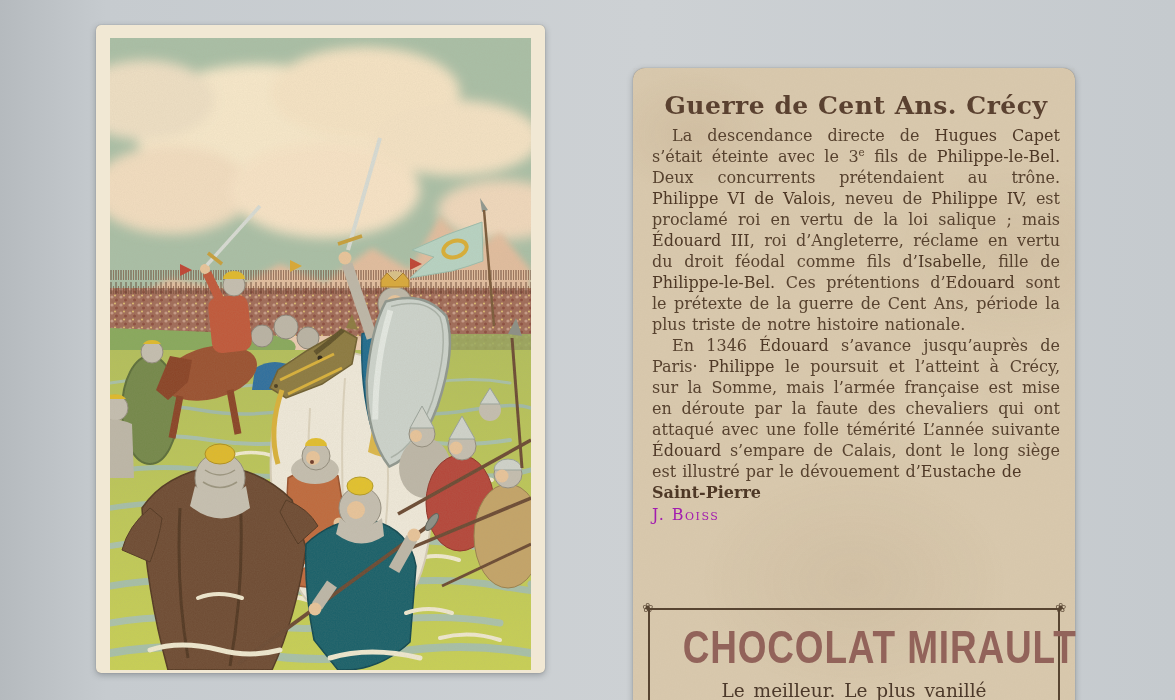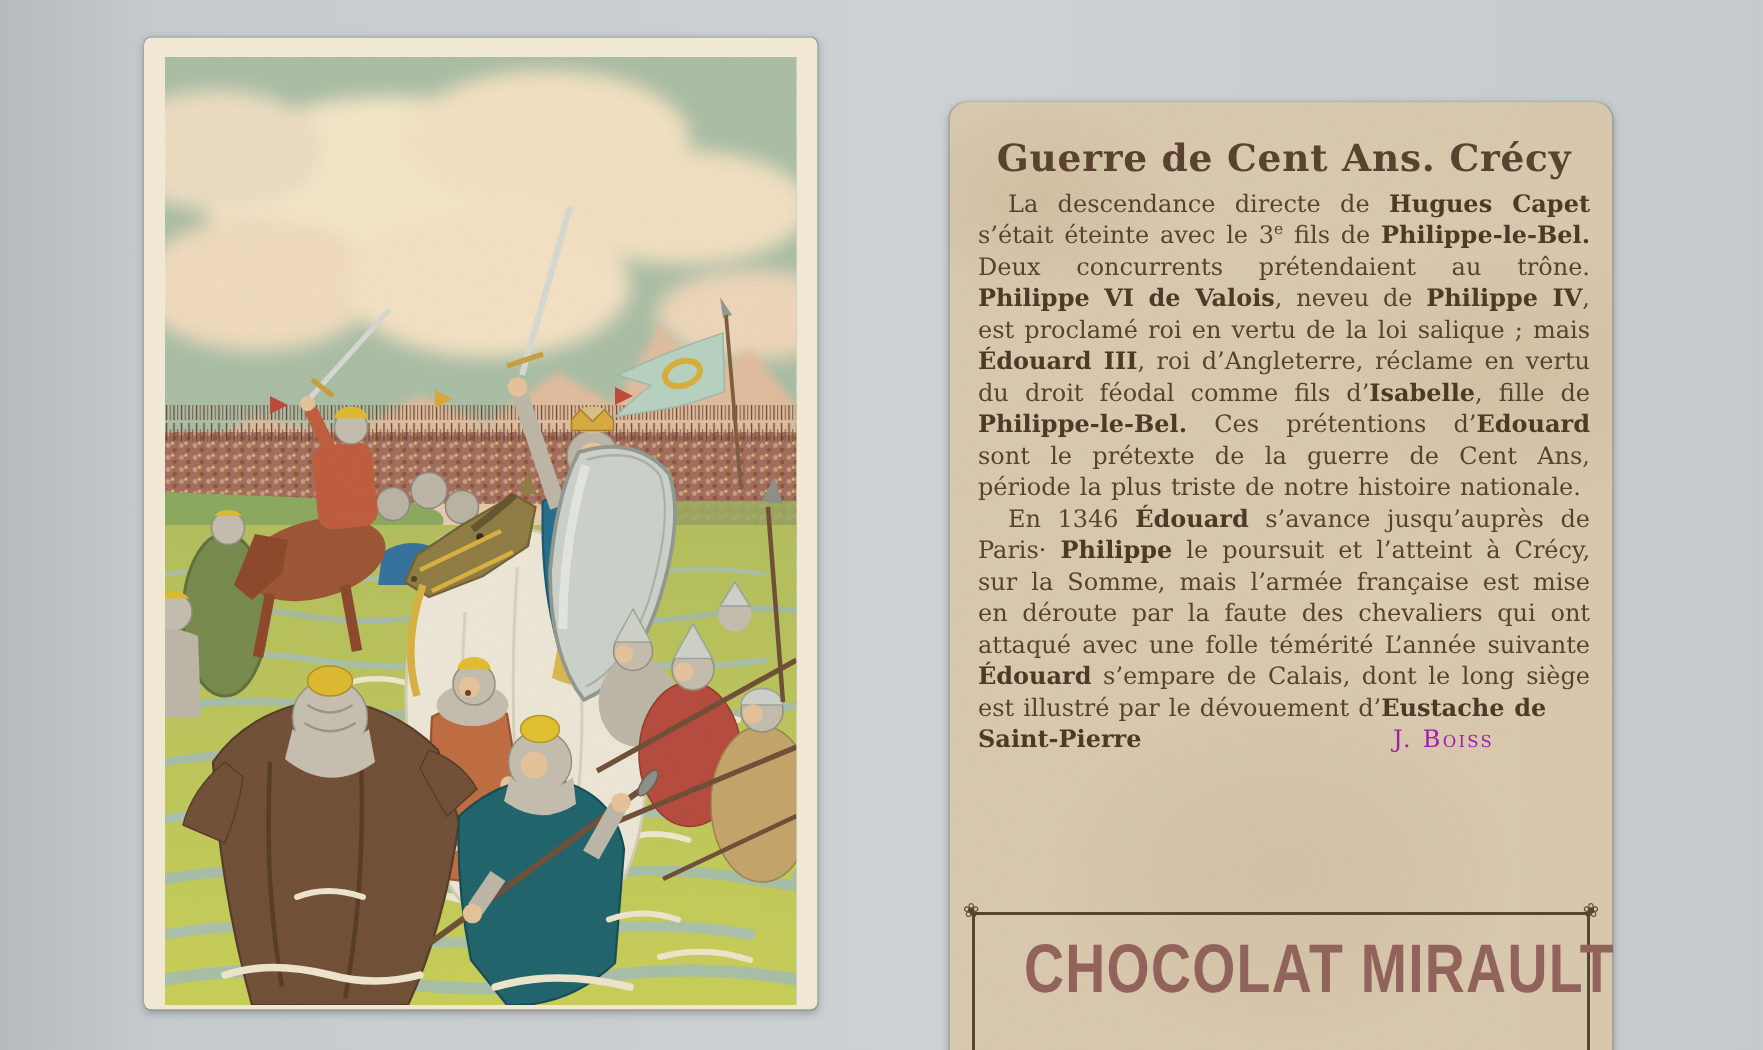--- a/index.html
+++ b/index.html
@@ -16,23 +16,23 @@
     radial-gradient(ellipse 170px 130px at 86% 28%,rgba(150,110,70,.08),transparent 70%),
     radial-gradient(ellipse 220px 160px at 50% 78%,rgba(120,90,60,.07),transparent 70%),
     radial-gradient(ellipse 90px 70px at 68% 52%,rgba(255,245,225,.14),transparent 70%);}
   .paper-grain{position:absolute;inset:0;width:100%;height:100%;pointer-events:none;opacity:.5;}
   .back-inner{position:relative;padding:24px 15px 0 19px;height:100%;box-sizing:border-box;}
   .title{font-size:25px;line-height:1.15;font-weight:700;text-align:center;letter-spacing:.5px;
     color:#5a4130;margin:0 0 4px 0;}
   .subtitle{text-align:center;font-weight:700;font-size:13px;letter-spacing:2px;color:#5a4130;margin:0 0 15px 0;}
   .body-text{font-size:16px;line-height:21px;text-align:justify;margin:0;text-indent:20px;
     color:#57422f;word-spacing:1px;}
-  .b{font-weight:700;color:#4e3826;}
+  .b{font-weight:400;color:#4e3826;}
   sup{font-size:.65em;vertical-align:super;line-height:0;}
-  .lastline{display:flex;justify-content:space-between;align-items:baseline;font-size:16px;line-height:22px;}
+  .lastline{display:flex;justify-content:space-between;align-items:baseline;font-size:16px;line-height:22px;flex-direction:column;}
   .lastline .left{font-weight:700;color:#4e3826;}
   .sig{font-variant:small-caps;letter-spacing:1.5px;margin-right:64px;color:#a21caf;}
   .adbox{position:absolute;left:15px;right:15px;bottom:8px;height:106px;border:2px solid #574431;}
   .rosette{position:absolute;font-size:13px;color:#574431;line-height:1;
     font-family:"DejaVu Sans",sans-serif;}
   .rosette.tl{left:-8px;top:-9px}.rosette.tr{right:-8px;top:-9px}
   .rosette.bl{left:-8px;bottom:-9px}.rosette.br{right:-8px;bottom:-9px}
   .brand{font-family:"Liberation Sans",sans-serif;font-weight:700;font-size:44px;letter-spacing:1px;
     color:#92635a;text-align:center;margin-top:12px;transform:scale(.84,1.04);transform-origin:center;
     white-space:nowrap;}
@@ -291,17 +291,18 @@
         <span class="left">Saint-Pierre</span>
         <span class="sig">J. Boiss</span>
       </div>
 
       <div class="adbox">
         <span class="rosette tl">❀</span>
         <span class="rosette tr">❀</span>
         <span class="rosette bl">❀</span>
         <span class="rosette br">❀</span>
         <div class="brand">CHOCOLAT MIRAULT</div>
+        <div class="tagline">Le meilleur. Le plus vanillé</div>
       </div>
     </div>
   </div>
 
 </div>
 
 </body></html>

